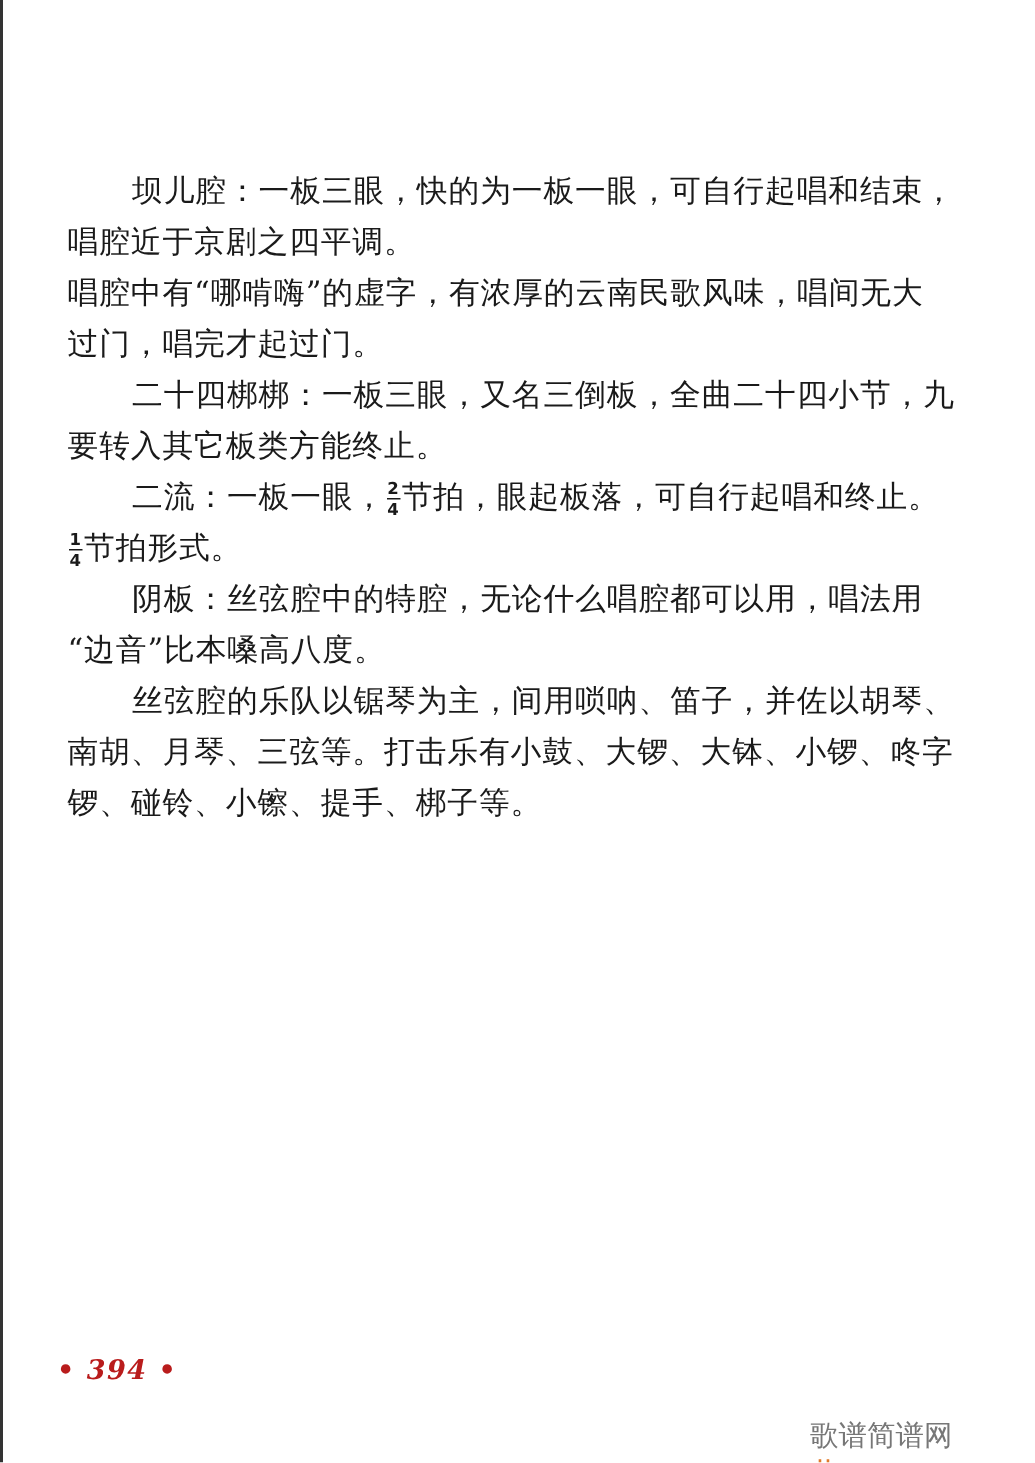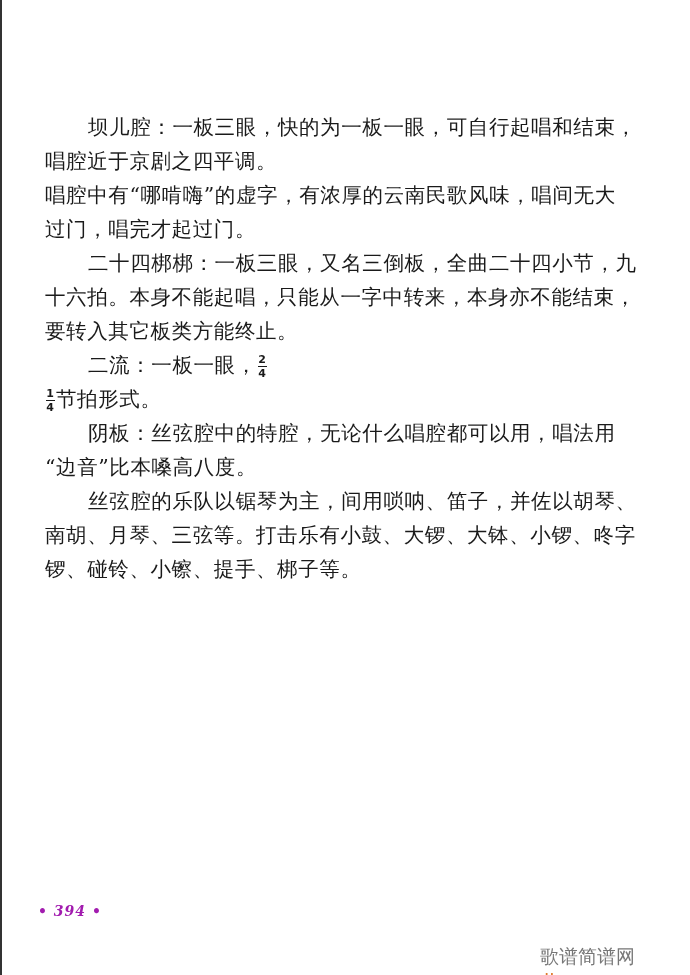--- a/index.html
+++ b/index.html
@@ -56,25 +56,25 @@
       display: block;
       height: 1.5px;
       background: #1a1a1a;
       width: 9px;
       margin: 1px auto;
     }
     .page-number {
       position: absolute;
       left: 38px;
       top: 903px;
-      font-size: 14px;
+      font-size: 18px;
       font-style: italic;
       font-weight: bold;
       font-family: "DejaVu Serif", serif;
-      color: #a21caf;
+      color: #b91c1c;
       letter-spacing: 1px;
     }
     .watermark {
       position: absolute;
       left: 540px;
       top: 944px;
       font-size: 19px;
       font-family: "DejaVu Sans", sans-serif;
       color: #777777;
     }
@@ -87,24 +87,23 @@
 <body>
 
 <div class="left-border"></div>
 
 <div class="page-text">
   <div class="line indent">坝儿腔：一板三眼，快的为一板一眼，可自行起唱和结束，</div>
   <div class="line">唱腔近于京剧之四平调。</div>
   <div class="line">唱腔中有“哪啃嗨”的虚字，有浓厚的云南民歌风味，唱间无大</div>
   <div class="line">过门，唱完才起过门。</div>
   <div class="line indent">二十四梆梆：一板三眼，又名三倒板，全曲二十四小节，九</div>
-  <div class="line">十六拍。本身不能起唱，只能从一字中转来，本身亦不能结束，</div>
   <div class="line">要转入其它板类方能终止。</div>
   <div class="line indent">
-    <span>二流：一板一眼，</span><span class="frac"><span class="num">2</span><span class="bar"></span><span class="den">4</span></span>
+    <span>二流：一板一眼，</span><span class="frac"><span class="num">2</span><span class="bar"></span><span class="den">4</span></span><span>节拍，眼起板落，可自行起唱和终止。</span>
   </div>
   <div class="line">
     <span class="frac"><span class="num">1</span><span class="bar"></span><span class="den">4</span></span><span>节拍形式。</span>
   </div>
   <div class="line indent">阴板：丝弦腔中的特腔，无论什么唱腔都可以用，唱法用</div>
   <div class="line">“边音”比本嗓高八度。</div>
   <div class="line indent">丝弦腔的乐队以锯琴为主，间用唢呐、笛子，并佐以胡琴、</div>
   <div class="line">南胡、月琴、三弦等。打击乐有小鼓、大锣、大钵、小锣、咚字</div>
   <div class="line">锣、碰铃、小镲、提手、梆子等。</div>
 </div>

